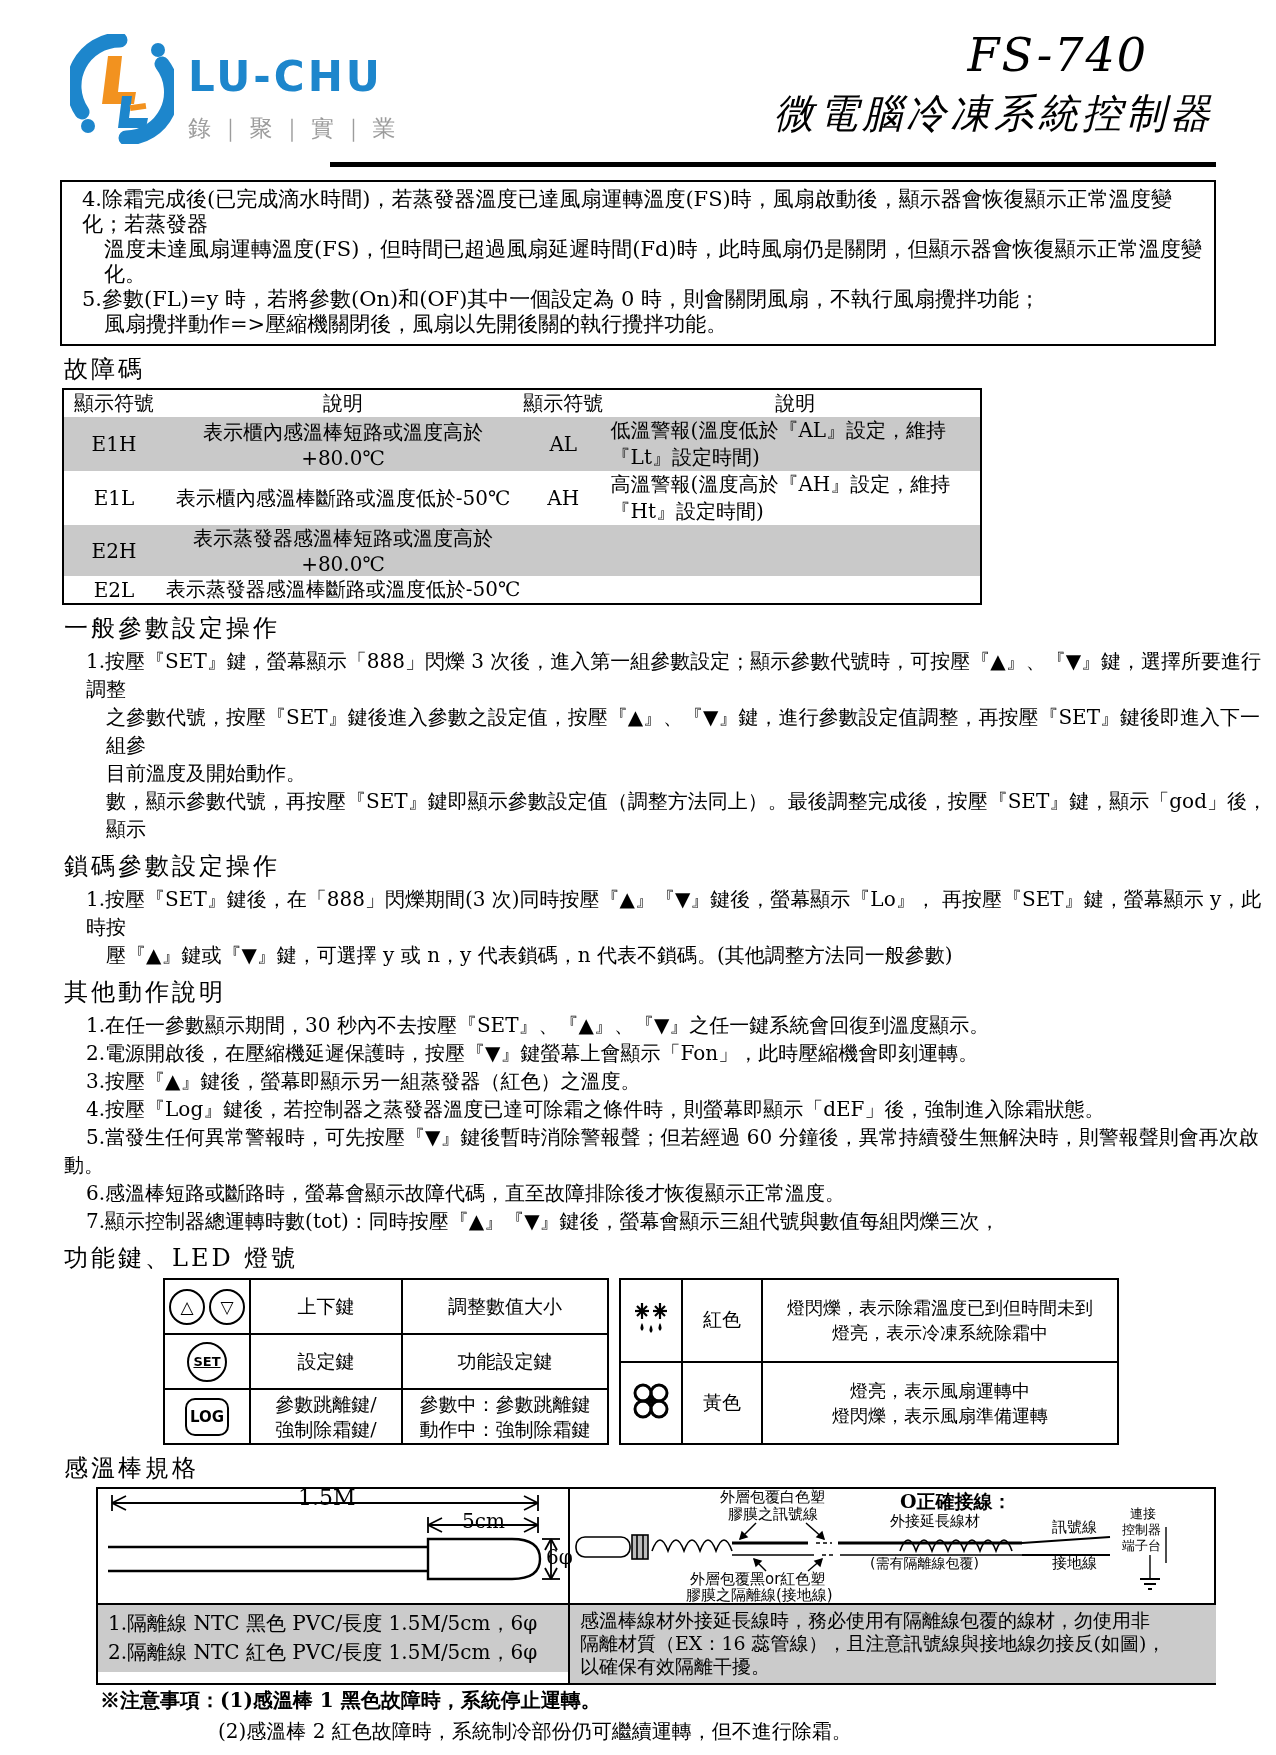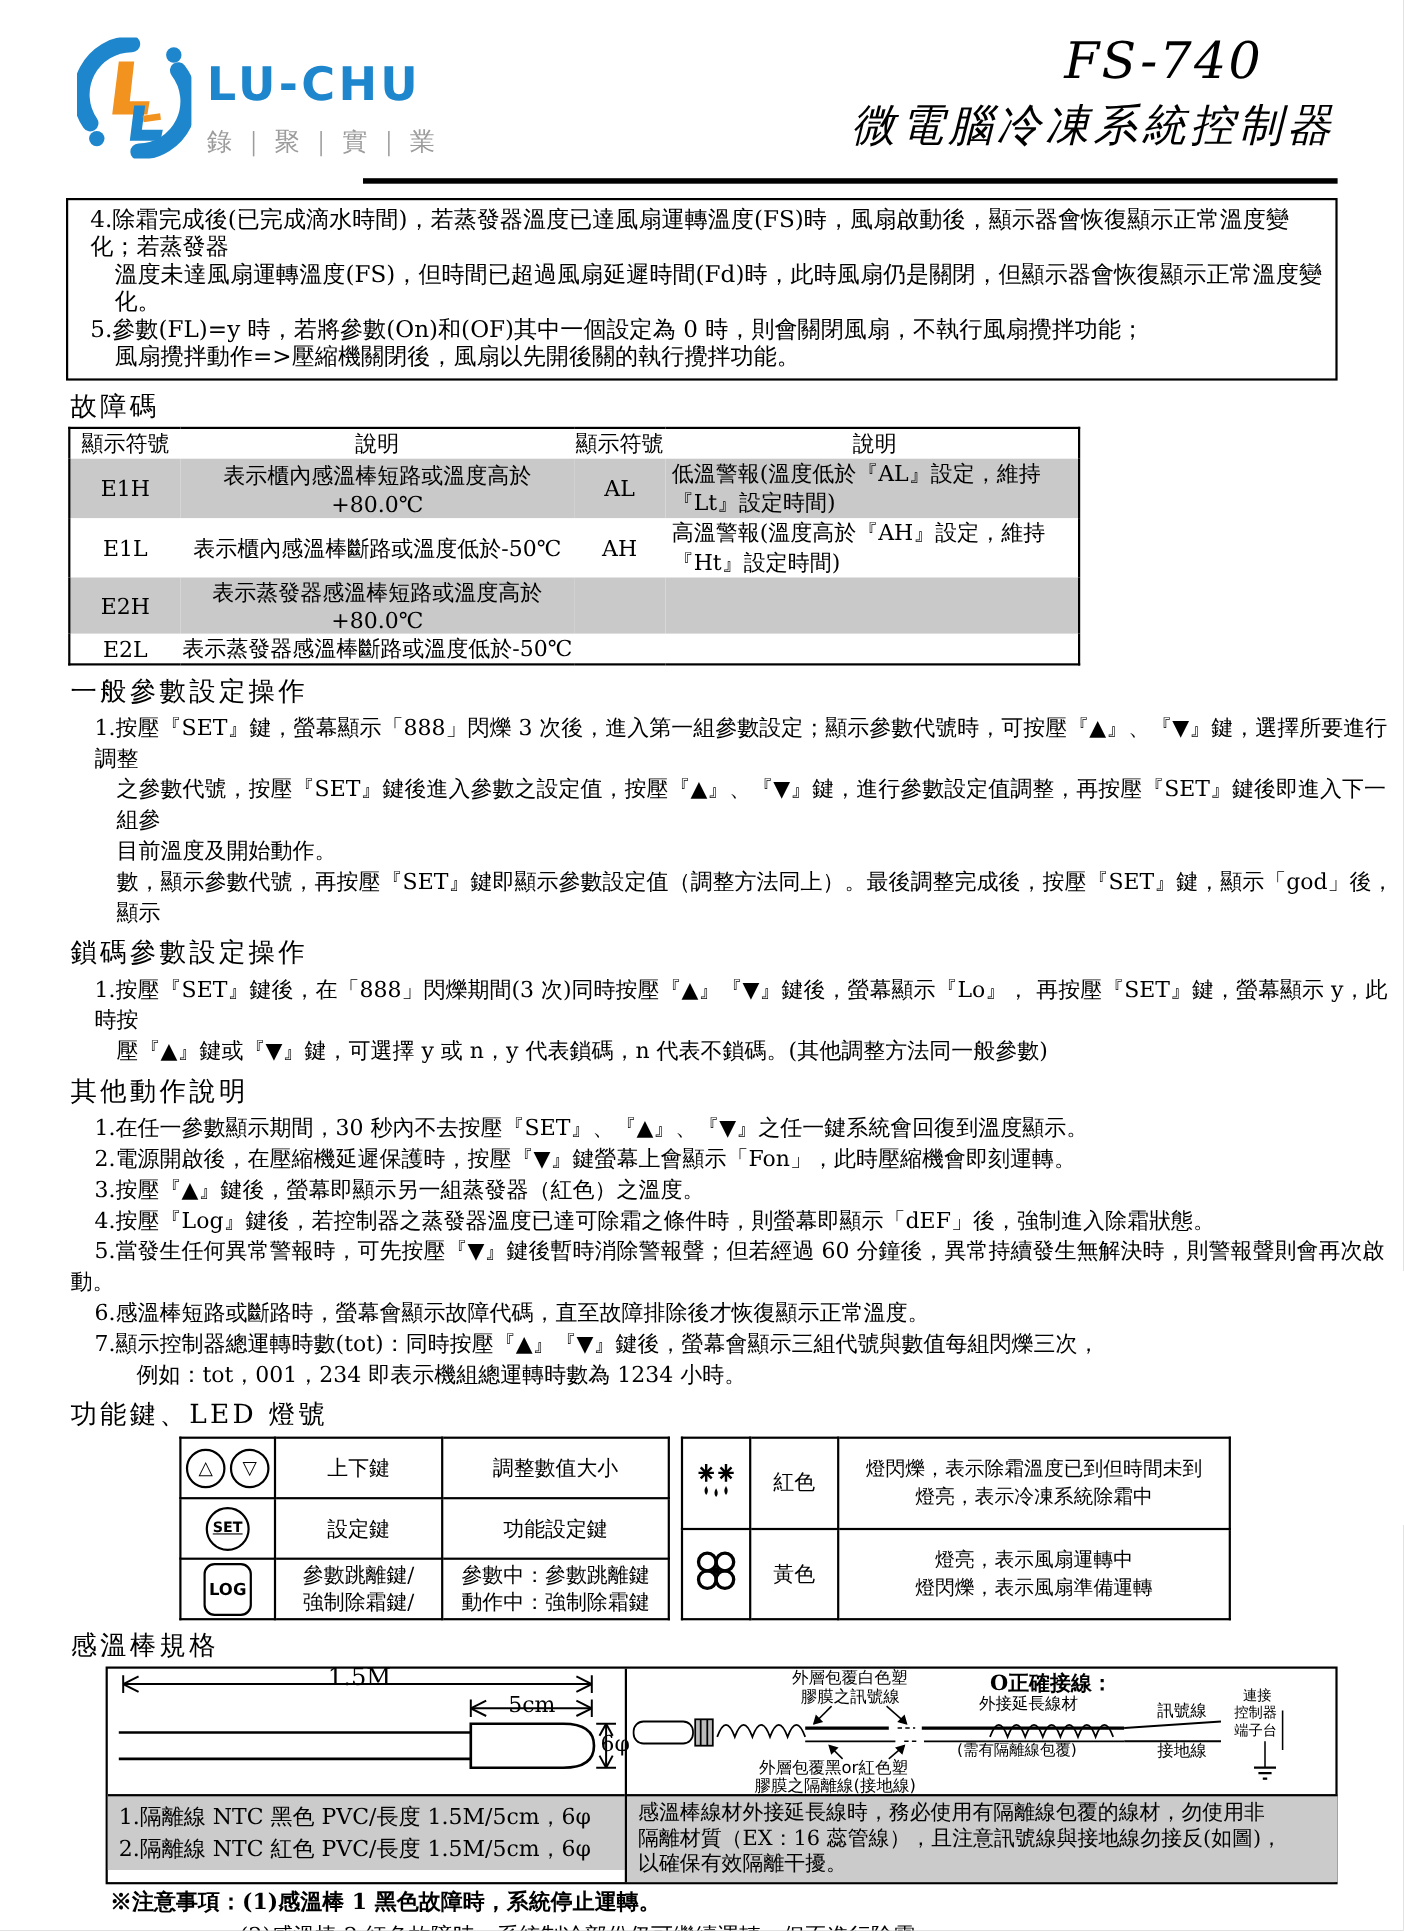--- a/index.html
+++ b/index.html
@@ -50,21 +50,21 @@
   .kdesc { width:206px; }
   .ltable { margin-left:10px; }
   .lcolor { width:80px; }
   .ldesc { width:356px; font-size:18px; line-height:25px; }
   .licon { width:62px; }
   .two-line { line-height:25px; }
   .keyglyphs { display:flex; justify-content:center; gap:4px; }
   .key-circle { width:36px; height:36px; border:2.5px solid #000; border-radius:50%;
                 display:flex; align-items:center; justify-content:center;
                 font-family:"DejaVu Sans","Liberation Sans",sans-serif; font-size:17px; }
-  .key-square { width:44px; height:48px; border:2.5px solid #000; border-radius:10px;
+  .key-square { width:44px; height:38px; border:2.5px solid #000; border-radius:10px;
                 display:flex; align-items:center; justify-content:center; margin:0 auto;
                 font-family:"DejaVu Sans","Liberation Sans",sans-serif; font-size:15px; font-weight:bold; }
   .key-set { font-size:13px; font-weight:bold; }
 
   
   .fig { margin:3px 60px 0 96px; width:1120px; border:2px solid #000; display:flex; }
   .fig-left { width:470px; }
   .fig-right { flex:1; border-left:2px solid #000; }
   .fig-diag { position:relative; height:114px; }
   .fig-note { border-top:2px solid #000; background:#cbcbcb; padding:4px 8px 5px 10px;
@@ -161,21 +161,20 @@
 
   <div class="sec-h">其他動作說明</div>
   <div class="tline">1.在任一參數顯示期間，30 秒內不去按壓『SET』、『▲』、『▼』之任一鍵系統會回復到溫度顯示。</div>
   <div class="tline">2.電源開啟後，在壓縮機延遲保護時，按壓『▼』鍵螢幕上會顯示「Fon」，此時壓縮機會即刻運轉。</div>
   <div class="tline">3.按壓『▲』鍵後，螢幕即顯示另一組蒸發器（紅色）之溫度。</div>
   <div class="tline">4.按壓『Log』鍵後，若控制器之蒸發器溫度已達可除霜之條件時，則螢幕即顯示「dEF」後，強制進入除霜狀態。</div>
   <div class="tline">5.當發生任何異常警報時，可先按壓『▼』鍵後暫時消除警報聲；但若經過 60 分鐘後，異常持續發生無解決時，則警報聲則會再次啟</div>
   <div class="tline cont0">動。</div>
   <div class="tline">6.感溫棒短路或斷路時，螢幕會顯示故障代碼，直至故障排除後才恢復顯示正常溫度。</div>
   <div class="tline">7.顯示控制器總運轉時數(tot)：同時按壓『▲』『▼』鍵後，螢幕會顯示三組代號與數值每組閃爍三次，</div>
-  <div class="tline ex">例如：tot，001，234 即表示機組總運轉時數為 1234 小時。</div>
 
   <div class="sec-h">功能鍵、LED 燈號</div>
   <div class="panel-tables">
     <table class="ptable">
       <tbody>
           <tr>
         <td class="icon-cell">
           <div class="keyglyphs">
             <div class="key-circle">△</div>
             <div class="key-circle">▽</div>

